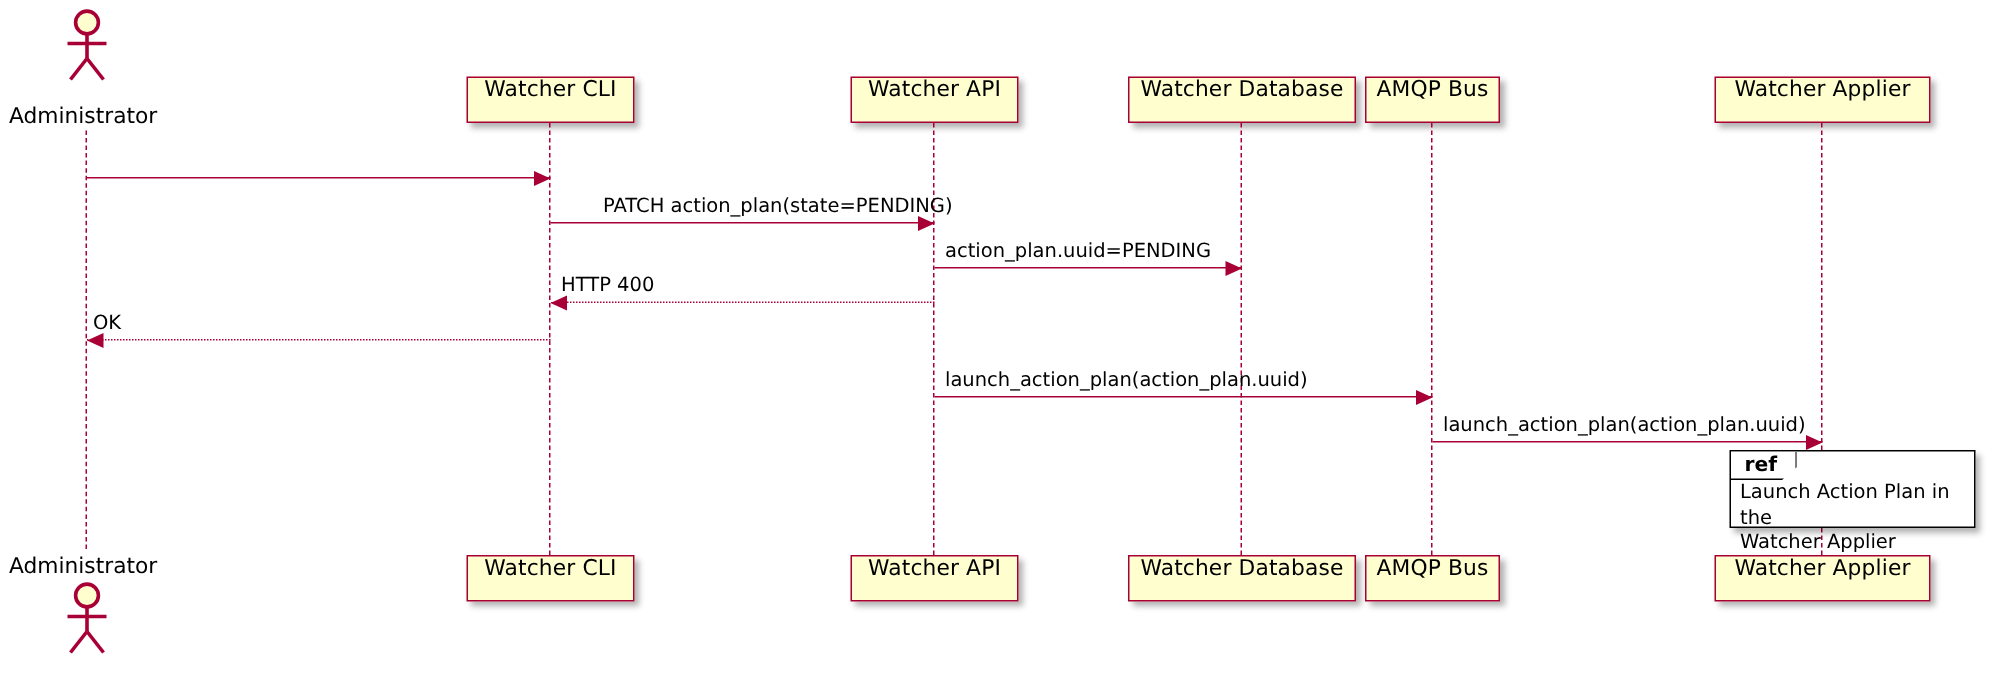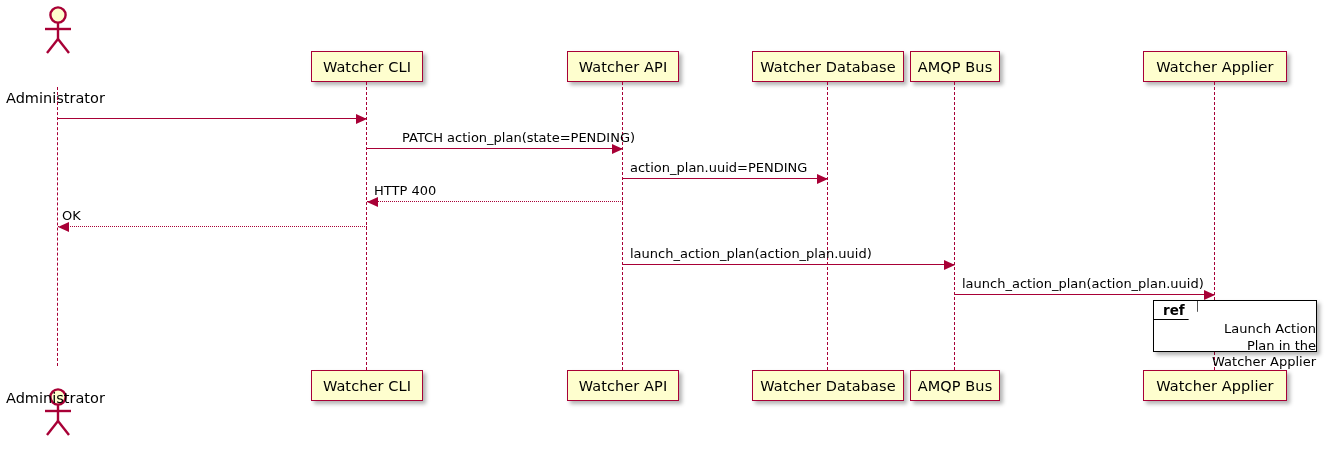--- a/index.html
+++ b/index.html
@@ -10,31 +10,31 @@
   }
   #canvas{position:absolute;inset:0;width:1330px;height:456px;}
 
   
   .participant{
     position:absolute;
     background:#FEFECE;
     border:1.5px solid #A80036;
     box-shadow:3px 3px 4px rgba(0,0,0,0.30);
     box-sizing:border-box;
-    display:flex;align-items:center;justify-content:center;
+    display:flex;align-items:flex-start;justify-content:center;
     font-size:14.5px;color:#000000;
     white-space:nowrap;
     letter-spacing:0.1px;
   }
 
   
   .actor-wrap{position:absolute;}
   .actor-label{
     position:absolute;
-    font-size:14.5px;color:#000000;white-space:nowrap;margin-top:20px;
+    font-size:14.5px;color:#000000;white-space:nowrap;
   }
 
   
   .lifeline{
     position:absolute;width:0;
     border-left:1.5px dashed #A80036;
   }
 
   
   .msg-line{
@@ -74,21 +74,20 @@
     font-weight:bold;font-size:13.5px;color:#000000;
     padding:1px 12px 1px 9px;
     line-height:16px;
     clip-path:polygon(0 0,100% 0,100% 55%,78% 100%,0 100%);
   }
   .ref-text{
     position:absolute;
     font-size:13px;color:#000000;
     line-height:16.5px;
     white-space:pre-line;
-    margin-left:36px;
   }
 </style>
 </head>
 <body>
 
 <div id="canvas">
     <div class="actor-wrap" style="left: 36px; top: 4px;"><svg width="44" height="52" viewBox="0 0 44 52">
         <g transform="translate(2,2)" fill="none" stroke="#A80036" stroke-width="2.4">
           <circle cx="20" cy="9" r="7.6" fill="#FEFECE"></circle>
           <line x1="20" y1="17" x2="20" y2="33"></line>
@@ -157,18 +156,18 @@
     <div class="msg-label" style="left: 374px; top: 183px;">HTTP 400</div>
     <div class="msg-line dotted" style="left: 58px; top: 226px; width: 309px;"></div>
     <div class="arrow-head left" style="top: 221.8px; left: 58px;"></div>
     <div class="msg-label" style="left: 62px; top: 208px;">OK</div>
     <div class="msg-line" style="left: 623px; top: 264px; width: 332px;"></div>
     <div class="arrow-head right" style="top: 259.8px; left: 944px;"></div>
     <div class="msg-label" style="left: 630px; top: 246px;">launch_action_plan(action_plan.uuid)</div>
     <div class="msg-line" style="left: 955px; top: 294px; width: 260px;"></div>
     <div class="arrow-head right" style="top: 289.8px; left: 1204px;"></div>
     <div class="msg-label" style="left: 962px; top: 276px;">launch_action_plan(action_plan.uuid)</div>
-    <div class="ref-box" style="left: 1153px; top: 300px; width: 164px; height: 52px; text-align: right;">
+    <div class="ref-box" style="left: 1153px; top: 300px; width: 164px; height: 52px;">
       <div class="ref-tab">ref</div>
       <div class="ref-text" style="left: 6px; top: 20px;">Launch Action Plan in the
 Watcher Applier</div>
     </div>
   </div>
 
 </body></html>

